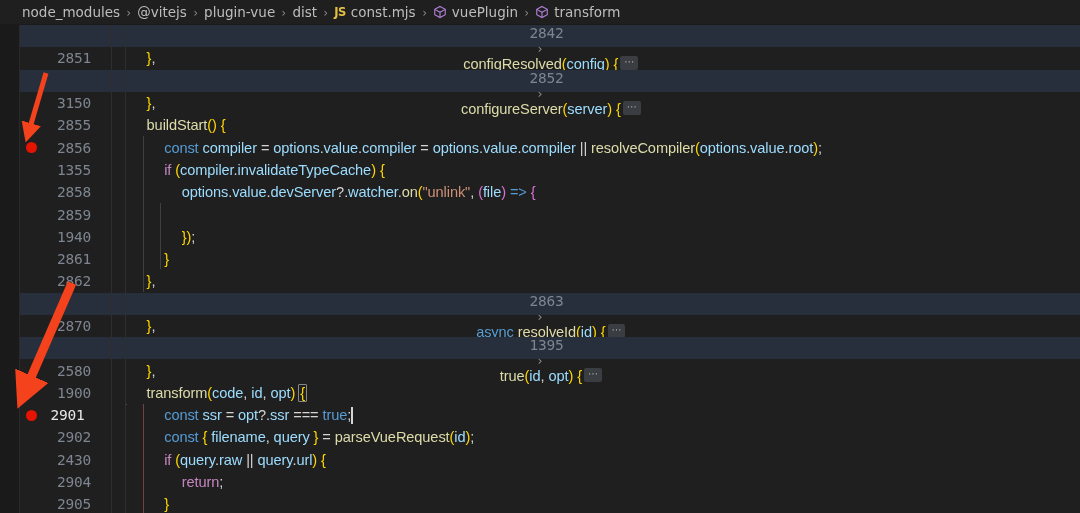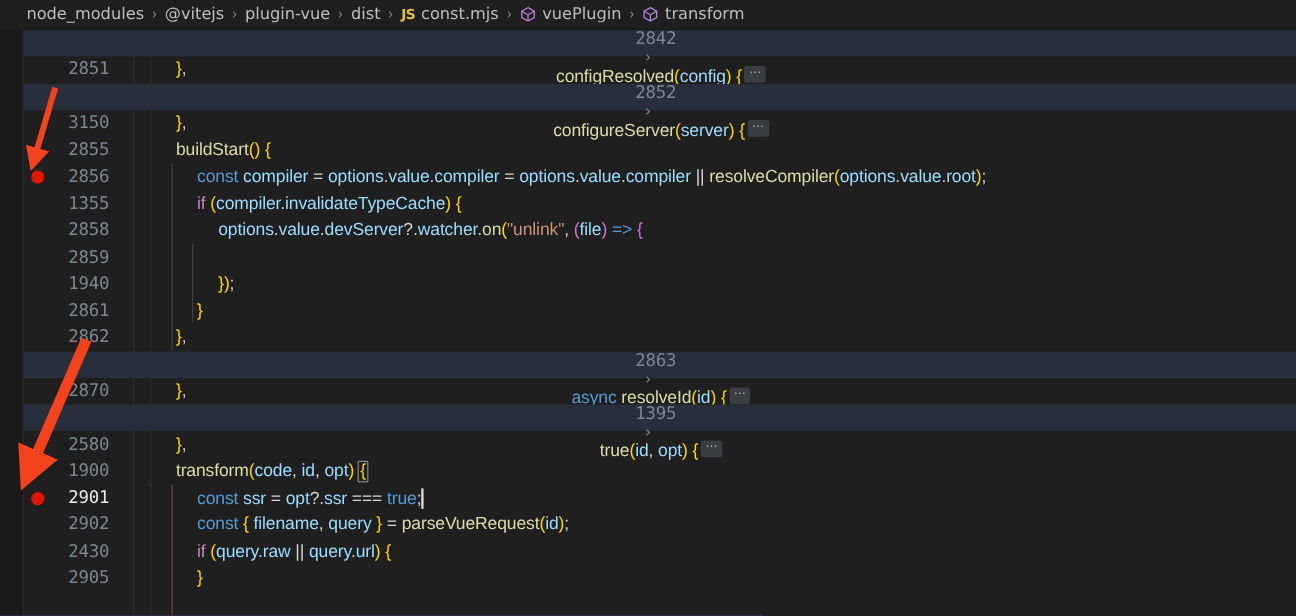--- a/index.html
+++ b/index.html
@@ -42,21 +42,21 @@
     background: #1f1f1f;
     overflow: hidden;
   }
   .row {
     position: relative;
     height: 22.3px;
     display: flex; align-items: center;
     white-space: nowrap;
   }
   .row.folded { background: #262f3b; flex-direction: column; }
-  .row.curline .lnum { color: #e8e8e8; }
+  .row.curline .lnum { color: #e8e8e8; text-align: center; }
 
   
   .rail {
     position: absolute; top: 0; left: 0;
     width: 19px; height: 488px;
     background: #1a1a1a;
     z-index: 3;
   }
   .rail-edge {
     position: absolute; top: 0; left: 19px;
@@ -335,20 +335,27 @@
           <div class="fold"></div>
           <div class="gut-space"></div>
           <div class="code"><span class="ind" style="width:35.2px"></span><span class="t-kw">const</span> <span class="t-b1">{</span> <span class="t-var">filename</span><span class="t-plain">,</span> <span class="t-var">query</span> <span class="t-b1">}</span> <span class="t-plain">=</span> <span class="t-fn">parseVueRequest</span><span class="t-b1">(</span><span class="t-var">id</span><span class="t-b1">)</span><span class="t-plain">;</span></div>
         </div>
         <div class="row">
           <div class="bp"></div>
           <div class="lnum">2430</div>
           <div class="fold"></div>
           <div class="gut-space"></div>
           <div class="code"><span class="ind" style="width:35.2px"></span><span class="t-ctrl">if</span> <span class="t-b1">(</span><span class="t-var">query</span><span class="t-plain">.</span><span class="t-var">raw</span> <span class="t-plain">||</span> <span class="t-var">query</span><span class="t-plain">.</span><span class="t-var">url</span><span class="t-b1">)</span> <span class="t-b1">{</span></div>
+        </div>
+        <div class="row">
+          <div class="bp"></div>
+          <div class="lnum">2904</div>
+          <div class="fold"></div>
+          <div class="gut-space"></div>
+          <div class="code"><span class="ind" style="width:52.800000000000004px"></span><span class="t-ctrl">return</span><span class="t-plain">;</span></div>
         </div>
         <div class="row">
           <div class="bp"></div>
           <div class="lnum">2905</div>
           <div class="fold"></div>
           <div class="gut-space"></div>
           <div class="code"><span class="ind" style="width:35.2px"></span><span class="t-b1">}</span></div>
         </div>
       </div>
   <div class="iguide" style="left: 143px; top: 111px; height: 156px; background: rgb(64, 64, 64);"></div>

